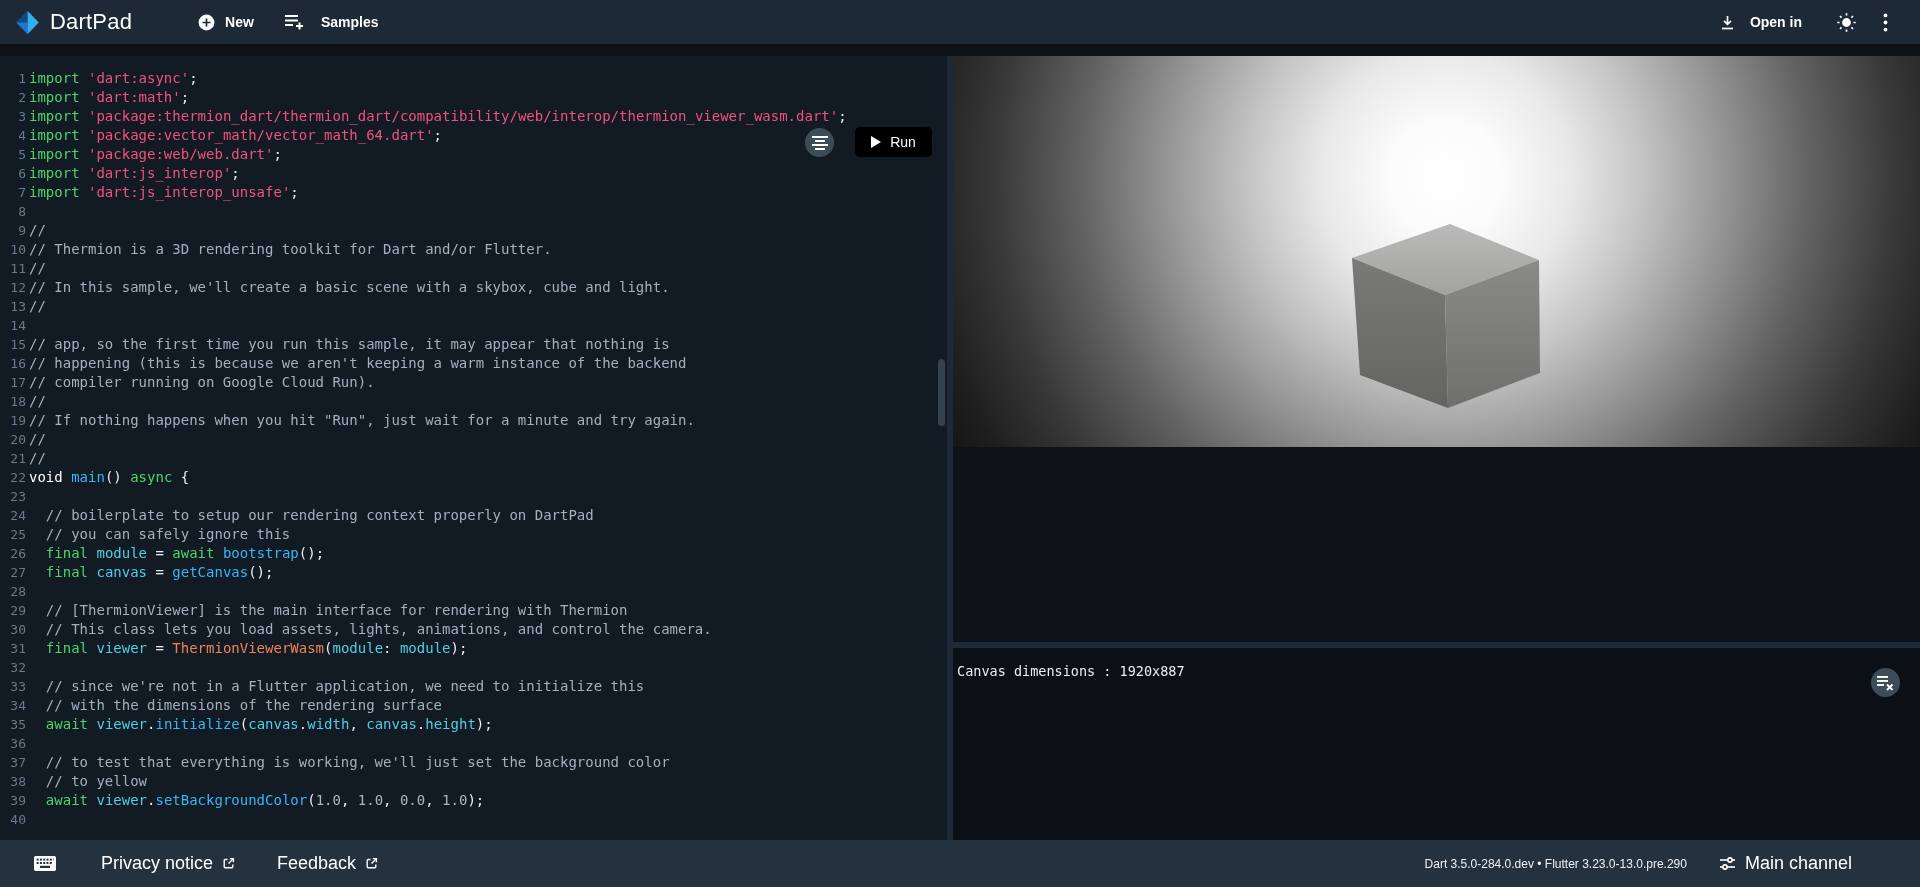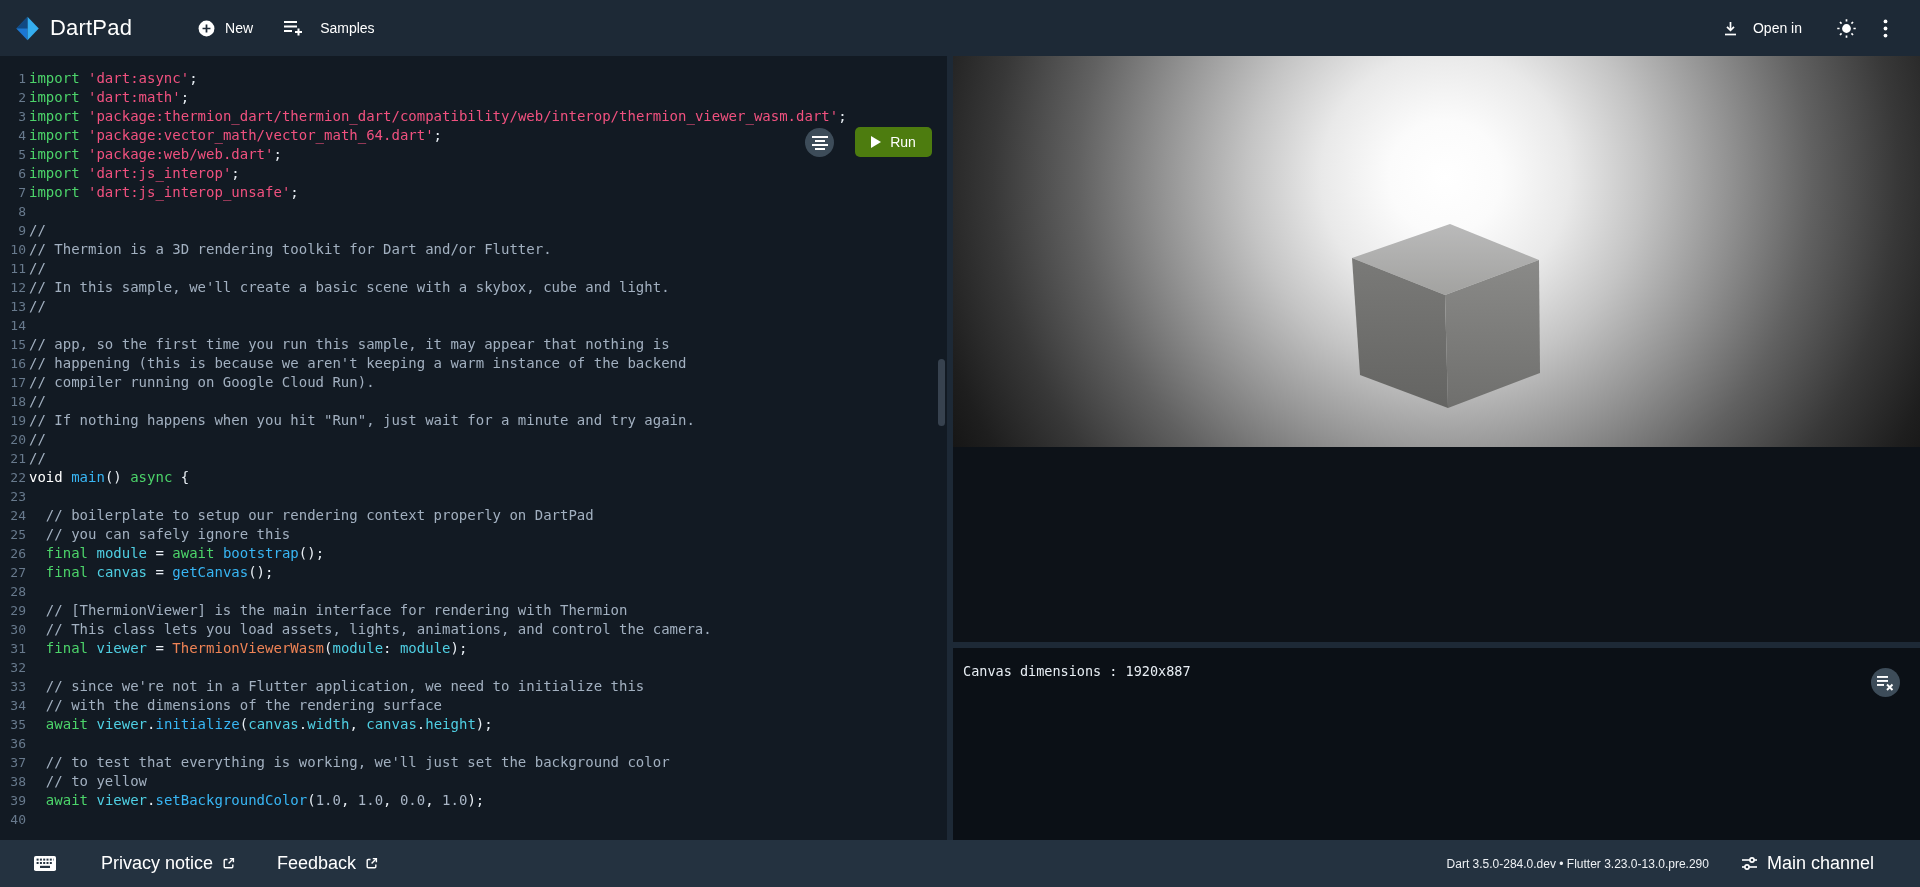--- a/index.html
+++ b/index.html
@@ -2,25 +2,25 @@
 <html><head>
 <meta charset="utf-8">
 <style>
   * { margin:0; padding:0; box-sizing:border-box; }
   html,body { width:1920px; height:887px; overflow:hidden; }
   body { font-family:"Liberation Sans", sans-serif; background:#0d1218; }
   .app { position:relative; width:1920px; height:887px; overflow:hidden; background:#0d1218; }
   button { border:none; background:none; font-family:inherit; cursor:pointer; padding:0; }
 
   
-  .header { position:absolute; left:0; top:0; width:1920px; height:56px; background:#1d2936;
+  .header { position:absolute; left:0; top:0; width:1920px; height:44px; background:#1d2936;
             display:flex; align-items:center; z-index:5; }
   .logo { margin-left:14px; width:27px; height:27px; flex:0 0 auto; }
   .app-title { margin-left:9px; font-size:22px; color:#ffffff; font-weight:500; letter-spacing:.2px; }
-  .hbtn { display:flex; align-items:center; gap:9px; color:#ffffff; font-size:14px; font-weight:400; }
+  .hbtn { display:flex; align-items:center; gap:9px; color:#ffffff; font-size:14px; font-weight:700; }
   .btn-new { margin-left:65px; }
   .btn-samples { margin-left:31px;gap:16px; }
   .spacer { flex:1; }
   .btn-openin { gap:14px; }
   .icon-btn { display:flex; align-items:center; justify-content:center; }
   .btn-theme { margin-left:34px; }
   .btn-kebab { margin-left:26px; margin-right:32px; }
 
   
   .editor { position:absolute; left:0; top:56px; width:947px; height:784px; background:#121a23; overflow:hidden; }
@@ -34,47 +34,47 @@
   .tk-pl  { color:#e8eef4; }
   .tk-plb { color:#ffffff; font-weight:normal; }
   .tk-var { color:#4fcfe3; }
   .tk-fn  { color:#38b6f4; }
   .tk-cls { color:#ef8355; }
   .tk-num { color:#a9b6c6; }
 
   .format-btn { position:absolute; left:805px; top:72px; width:29px; height:29px; border-radius:50%;
                 background:#3d4c59; display:flex; align-items:center; justify-content:center; }
   .run-btn { position:absolute; left:855px; top:71px; width:77px; height:30px; border-radius:5px;
-             background:#4d7c0f; color:#fff; font-size:14px; font-weight:500;
+             background:#000000; color:#fff; font-size:14px; font-weight:500;
              display:flex; align-items:center; justify-content:center; gap:9px; }
   .scroll-thumb { position:absolute; left:938px; top:303px; width:7px; height:67px; background:#37424f; border-radius:4px; }
 
   
   .vdivider { position:absolute; left:947px; top:56px; width:6px; height:784px; background:#1d2936; }
   .right { position:absolute; left:953px; top:56px; width:967px; height:784px; background:#0d1218; }
   .render { position:absolute; left:0; top:0; width:967px; height:391px;
             background: radial-gradient(circle 565px at 50.9% 31%,
               #ffffff 0%, #fbfbfb 10%, #e9e9e9 22%, #c4c4c4 35%, #939393 50%,
               #616161 65%, #383838 80%, #1e1e1e 93%, #151515 100%); }
   .cube-svg { position:absolute; left:395px; top:164px; }
   .hdivider { position:absolute; left:0; top:586px; width:967px; height:6px; background:#1d2936; }
   .console { position:absolute; left:0; top:592px; width:967px; height:192px; background:#0b1016; }
-  .console-text { padding:15px 0 0 10px; font-family:"DejaVu Sans Mono", monospace; font-size:13.5px; color:#e8eef4; }
+  .console-text { padding:15px 0 0 4px; font-family:"DejaVu Sans Mono", monospace; font-size:13.5px; color:#e8eef4; }
   .clear-btn { position:absolute; top:20px; right:20px; width:29px; height:29px; border-radius:50%;
                background:#3d4c59; display:flex; align-items:center; justify-content:center; }
 
   
   .footer { position:absolute; left:0; bottom:0; width:1920px; height:47px; background:#243240;
             display:flex; align-items:center; color:#ffffff; z-index:5; }
   .kbd-btn { margin-left:34px; }
   .fbtn { display:flex; align-items:center; gap:9px; color:#ffffff; font-size:18px; font-weight:500; }
   .btn-privacy { margin-left:45px; }
   .btn-feedback { margin-left:42px; }
   .versions { font-size:12px; color:#eef1f4; font-weight:400;margin-left:7px; }
-  .btn-channel { margin-left:32px; margin-right:46px; }
+  .btn-channel { margin-left:32px; margin-right:68px; }
 </style>
 </head>
 <body>
 
 <div class="app">
 
   <div class="header">
     <svg class="logo" viewBox="0 0 24 24">
       <polygon points="12,1.5 2,12 12,22.5" fill="#1c77d2"></polygon>
       <polygon points="12,1.5 22,12 12,22.5" fill="#35aef0"></polygon>

